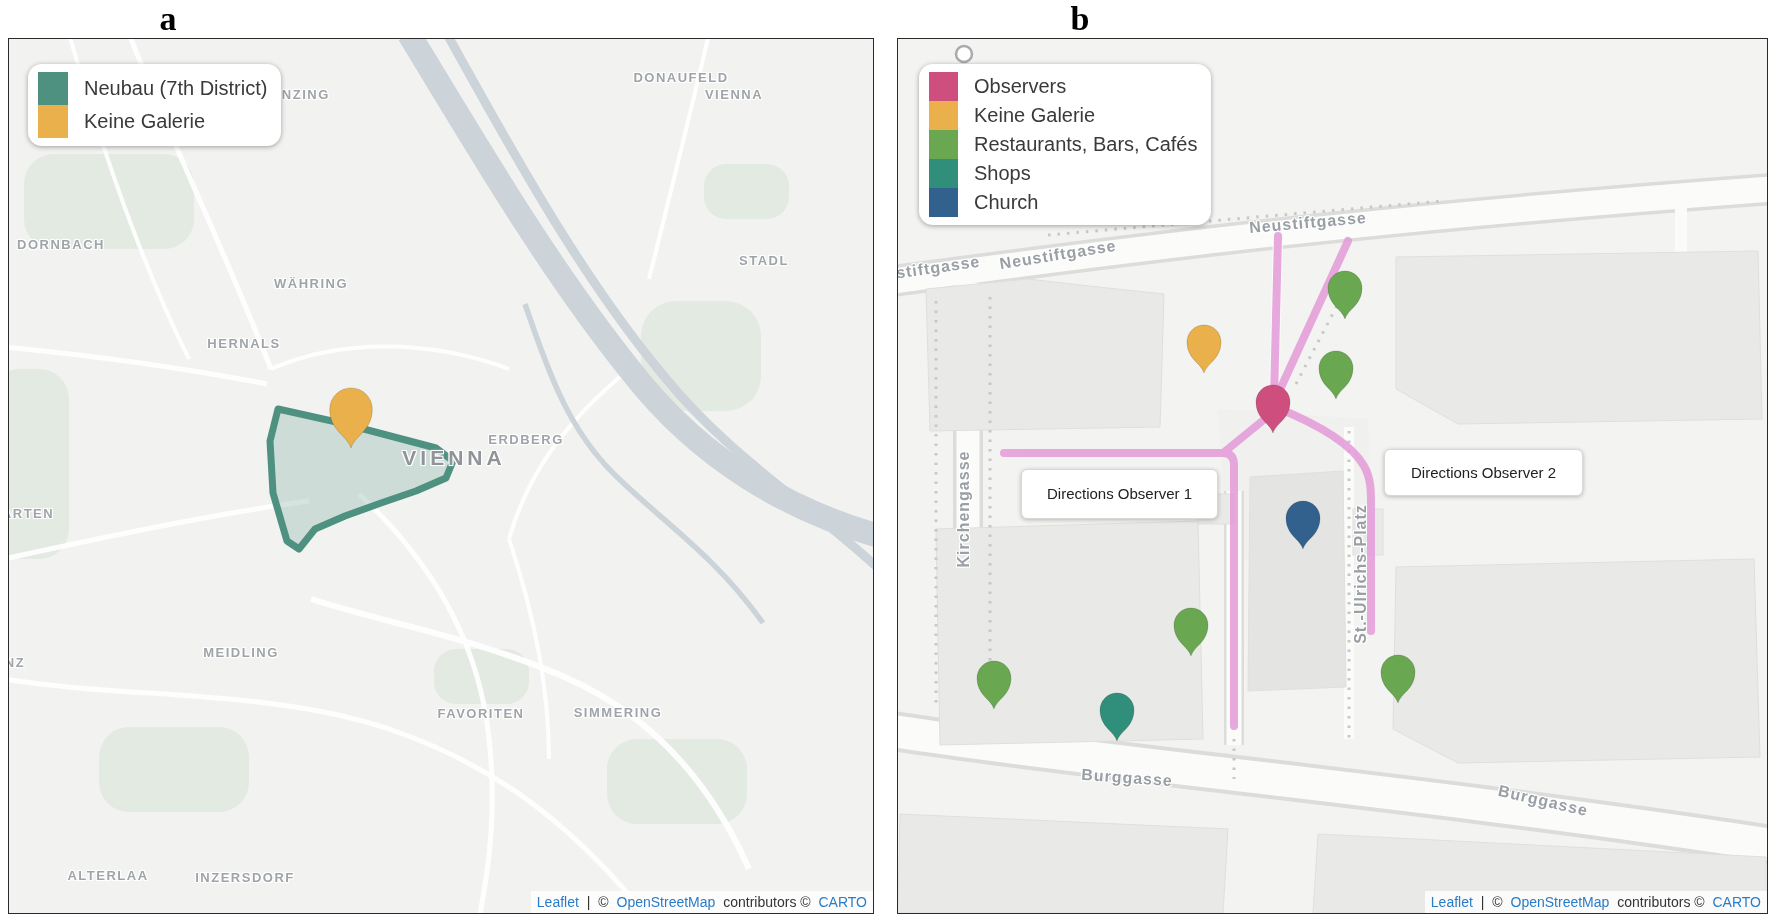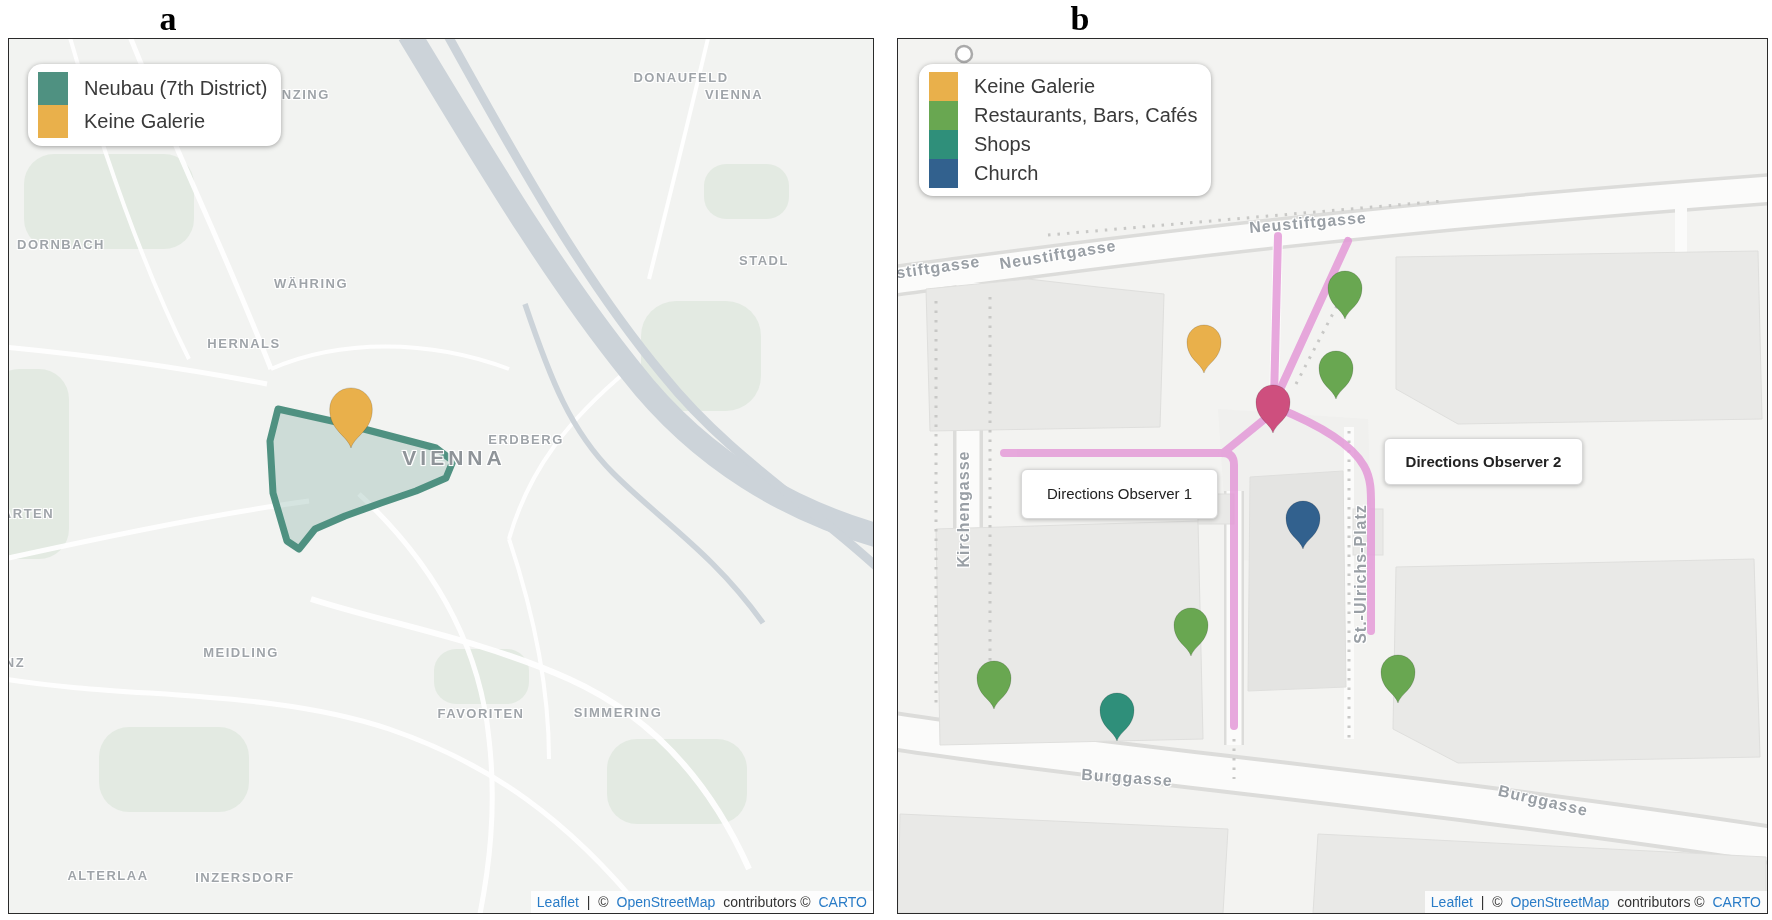--- a/index.html
+++ b/index.html
@@ -192,23 +192,29 @@
 
   <div class="street" style="left:30px;top:230px;transform:translate(-50%,-50%) rotate(-8deg);">eustiftgasse</div>
   <div class="street" style="left:160px;top:216px;transform:translate(-50%,-50%) rotate(-9deg);">Neustiftgasse</div>
   <div class="street" style="left:410px;top:184px;transform:translate(-50%,-50%) rotate(-5deg);">Neustiftgasse</div>
   <div class="street" style="left:66px;top:470px;transform:translate(-50%,-50%) rotate(-90deg);">Kirchengasse</div>
   <div class="street" style="left:463px;top:535px;transform:translate(-50%,-50%) rotate(-90deg);">St.-Ulrichs-Platz</div>
   <div class="street" style="left:229px;top:739px;transform:translate(-50%,-50%) rotate(4deg);">Burggasse</div>
   <div class="street" style="left:645px;top:762px;transform:translate(-50%,-50%) rotate(13deg);">Burggasse</div>
 
   <div class="tooltip" style="left:123px;top:430px;width:195px;height:48px;line-height:48px;">Directions Observer 1</div>
-  <div class="tooltip" style="left:486px;top:399px;width:197px;height:45px;line-height:45px;font-weight:bold;">Directions Observer 2</div>
+  <div class="tooltip" style="left:486px;top:410px;width:197px;height:45px;line-height:45px;">Directions Observer 2</div>
 
   <div class="legend" style="left:21px;top:25px;">
+    <div class="legend-row" style="height:29px;">
+      <svg width="29" height="29">
+          <rect width="29" height="29" fill="#ce4f7e"></rect>
+        </svg>
+      <span class="ltext">Observers</span>
+    </div>
     <div class="legend-row" style="height:29px;">
       <svg width="29" height="29">
           <rect width="29" height="29" fill="#e9b04b"></rect>
         </svg>
       <span class="ltext">Keine Galerie</span>
     </div>
     <div class="legend-row" style="height:29px;">
       <svg width="29" height="29">
           <rect width="29" height="29" fill="#69a751"></rect>
         </svg>

